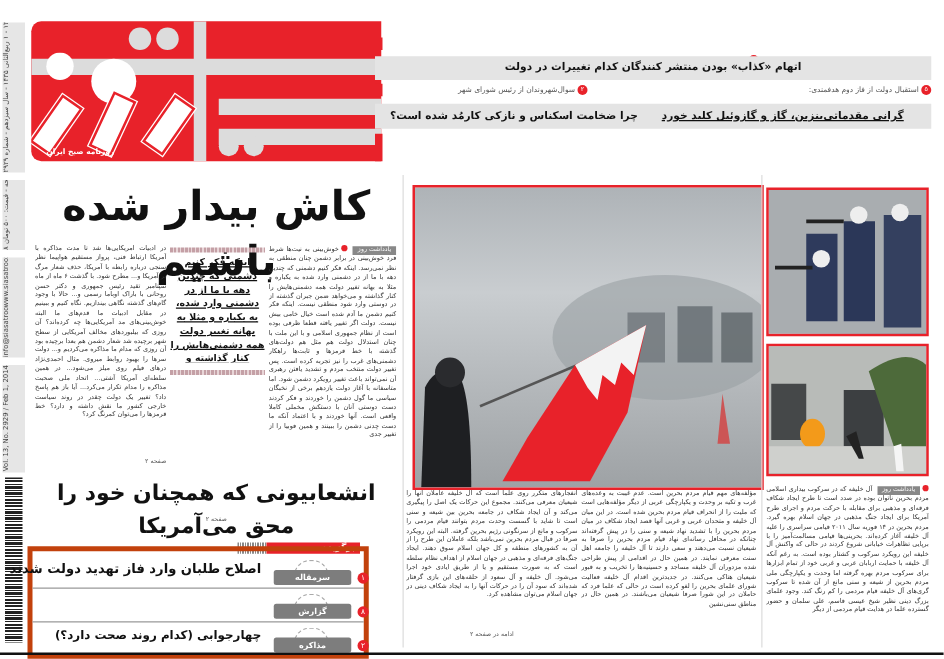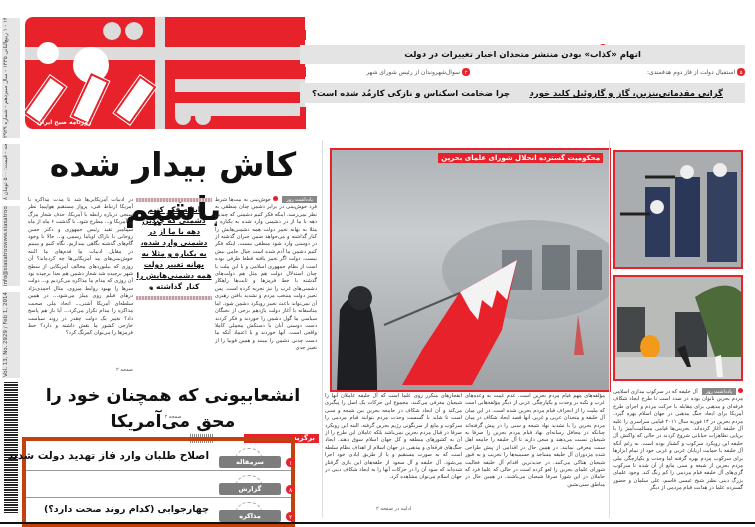--- a/index.html
+++ b/index.html
@@ -82,21 +82,21 @@
 </div>
 
 <div class="red-tab" style="top:30px;height:10px;"></div>
 <div class="red-tab" style="top:67px;height:10px;"></div>
 <div class="red-tab" style="top:107px;height:22px;"></div>
 
 <div class="abs" style="left:300px;top:37px;width:445px;height:8px;text-align:center;">
   <span class="num-badge" style="margin-left:160px;">۲</span>
 </div>
 <div class="abs teaser-bar" style="left:300px;top:45px;width:445px;height:19px;line-height:19px;text-align:center;">
-  <span>اتهام «کذاب» بودن منتشر متحدان اخبار تغییرات در دولت</span>
+  <span>اتهام «کذاب» بودن منتشر کنندگان کدام تغییرات در دولت</span>
 </div>
 
 <div class="abs kicker" style="left:540px;top:68px;width:205px;text-align:right;">
   <span class="num-badge">۵</span>
   <span>استقبال دولت از فاز دوم هدفمندی:</span>
 </div>
 <div class="abs kicker" style="left:310px;top:68px;width:160px;text-align:right;">
   <span class="num-badge">۲</span>
   <span>سوال‌شهروندان از رئیس شورای شهر</span>
 </div>
@@ -112,21 +112,20 @@
     <rect x="170" y="100" width="30" height="40" fill="#6f767b" opacity="0.8"></rect>
     <rect x="210" y="95" width="28" height="45" fill="#646b70" opacity="0.8"></rect>
     <rect x="245" y="100" width="25" height="40" fill="#5e6569" opacity="0.8"></rect>
     <path d="M5 240 L8 160 Q18 140 35 150 Q45 165 45 240 Z" fill="#1e1f22"></path>
     <circle cx="28" cy="148" r="12" fill="#2a2b2e"></circle>
     <line x1="52" y1="175" x2="130" y2="142" stroke="#555" stroke-width="2"></line>
     <path d="M128 142 L185 110 L170 180 L140 235 L70 235 L90 200 Z" fill="#e8222a"></path>
     <path d="M128 142 L185 110 L175 150 L165 140 L160 158 L150 150 L146 170 L138 160 Z" fill="#f3f3f3"></path>
     <path d="M246 165 L242 205 L252 205 Z" fill="#c55"></path>
   </svg>
-  <div class="red-kicker">محکومیت گسترده انحلال شورای علمای بحرین</div>
 </div>
 
 <div class="abs photo side-photo">
   <svg width="126" height="115">
     <rect x="0" y="0" width="126" height="115" fill="#a9adb0"></rect>
     <rect x="30" y="35" width="25" height="70" fill="#2e3a5c"></rect>
     <rect x="60" y="25" width="25" height="80" fill="#2b3758"></rect>
     <rect x="92" y="20" width="30" height="90" fill="#34405f"></rect>
     <circle cx="42" cy="55" r="7" fill="#eee"></circle>
     <circle cx="72" cy="20" r="7" fill="#eee"></circle>
@@ -171,21 +170,21 @@
 <div class="abs pull" style="left:136px;top:204px;width:76px;height:86px;overflow:hidden;">اینکه فکر کنیم دشمنی که چندین دهه با ما از در دشمنی وارد شده، به یکباره و مثلا به بهانه تغییر دولت همه دشمنی‌هایش را کنار گذاشته و می‌خواهد ضمن جبران گذشته از در دوستی وارد شود، منطقی نیست</div>
 <div class="abs" style="left:136px;top:296px;width:76px;height:4px;background:repeating-linear-gradient(90deg,#c4a0a6 0 2px,#e8d6d8 2px 3px);"></div>
 <div class="abs col-text" style="left:28px;top:196px;width:105px;height:170px;overflow:hidden;">در ادبیات آمریکایی‌ها شد تا مدت مذاکره با آمریکا ارتباط فنی، پرواز مستقیم هواپیما نظر سنجی درباره رابطه با آمریکا، حذف شعار مرگ بر آمریکا و... مطرح شود. با گذشت ۶ ماه از ماه سپتامبر تقید رئیس جمهوری و دکتر حسن روحانی با باراک اوباما رسمی و... حالا با وجود گام‌های گذشته نگاهی بیندازیم. نگاه کنیم و ببینیم در مقابل ادبیات ما قدم‌های ما البته خوش‌بینی‌های مد آمریکایی‌ها چه کرده‌اند؟ آن روزی که بیلبوردهای مخالف آمریکایی از سطح شهر برچیده شد شعار دشمن هم بعدا برچیده بود آن روزی که مدام ما مذاکره می‌کردیم و... دولت سرها را بهبود روابط میروی. مثال احمدی‌نژاد در‌های فیلم روی میلز می‌شود... در همین سلطه‌ای آمریکا آشتی... اتحاد ملی صحبت مذاکره را مدام تکرار می‌کرد... آیا باز هم پاسخ داد؟ تغییر یک دولت چقدر در روند سیاست خارجی کشور ما نقش داشته و دارد؟ خط قرمزها را می‌توان کمرنگ کرد؟</div>
 <div class="abs" style="left:28px;top:366px;width:105px;font-size:5px;color:#555;direction:rtl;text-align:right;">
   <span>صفحه ۲</span>
 </div>
 
 <div class="abs big-head" style="left:28px;top:382px;width:290px;text-align:center;font-size:17.5px;line-height:26px;">انشعابیونی که همچنان خود را محق می‌آمریکا</div>
 <div class="abs" style="left:28px;top:413px;width:290px;text-align:center;font-size:5px;color:#555;direction:rtl;">صفحه ۲</div>
 
-<div class="abs" style="left:213px;top:434px;width:75px;height:9px;background:#e8222a;color:#fff;font-size:7px;font-weight:bold;direction:rtl;padding-right:4px;box-sizing:border-box;line-height:9px;margin-left:31px;">برگزیده</div>
+<div class="abs" style="left:213px;top:434px;width:75px;height:9px;background:#e8222a;color:#fff;font-size:7px;font-weight:bold;direction:rtl;padding-right:4px;box-sizing:border-box;line-height:9px;">برگزیده</div>
 <div class="abs" style="left:190px;top:434px;width:23px;height:9px;background:repeating-linear-gradient(90deg,#888 0 1px,#fff 1px 2px);"></div>
 <div class="abs picks">
   <div class="pick-row" style="top:2px;">
     <div class="pick-arc"></div>
     <div class="pick-label">سرمقاله</div>
     <div class="pick-num">۱</div>
     <div class="pick-title">اصلاح طلبان وارد فاز تهدید دولت شدند</div>
   </div>
   <div class="pick-row" style="top:29px;">
     <div class="pick-arc"></div>

